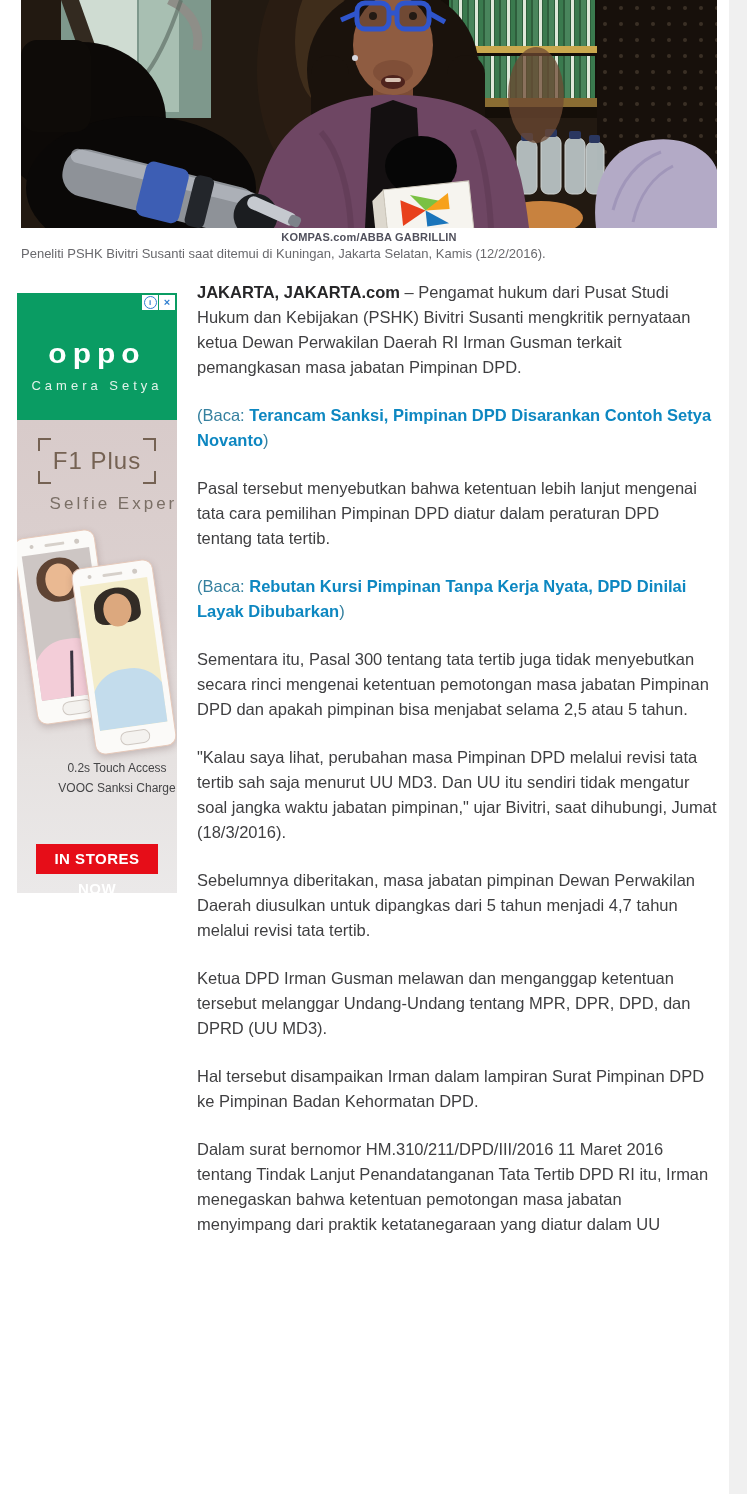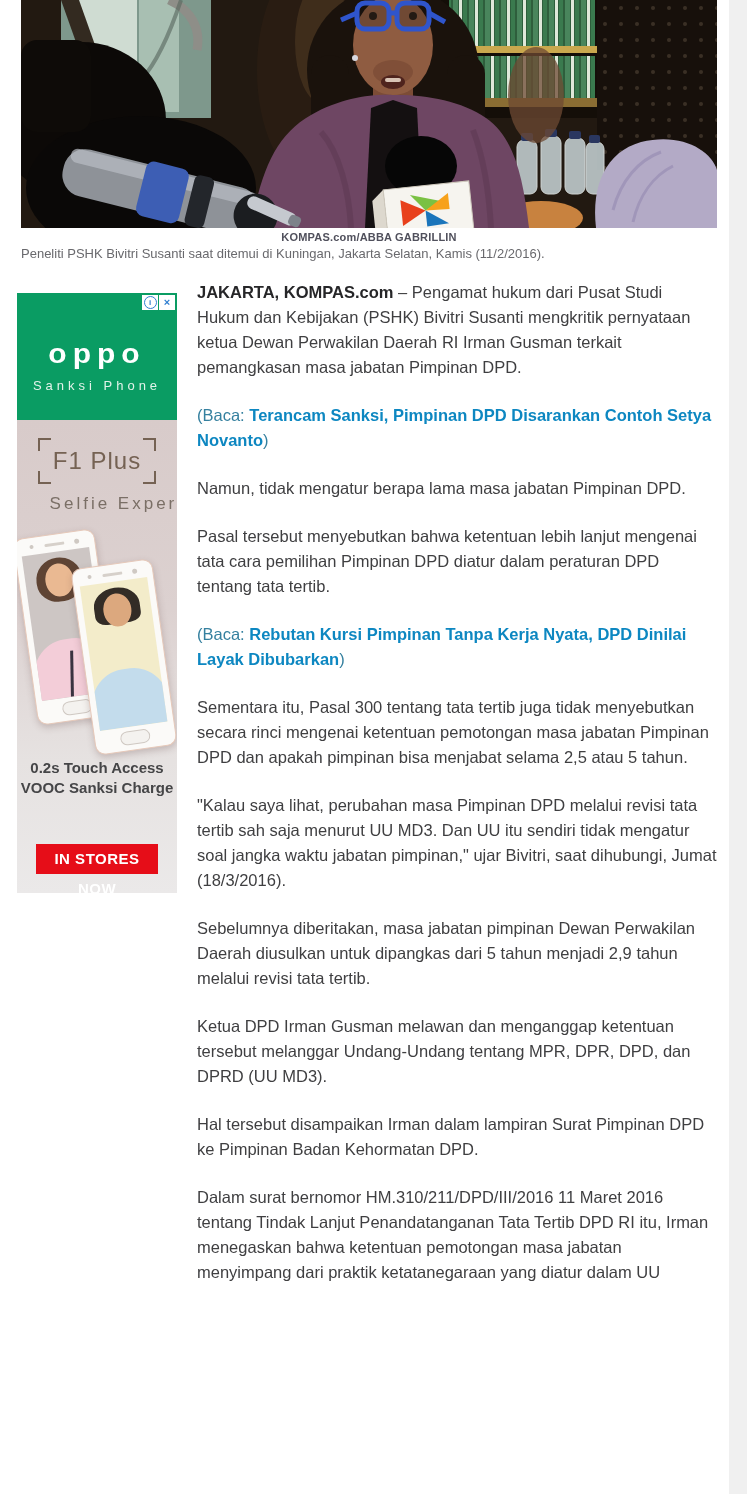--- a/index.html
+++ b/index.html
@@ -50,22 +50,22 @@
   .hair{position:absolute;top:6px;left:11px;width:46px;height:44px;border-radius:50% 50% 45% 45%;background:#5f4434;}
   .face{position:absolute;top:12px;left:20px;width:28px;height:33px;border-radius:50%;background:#eab992;}
   .shirt{position:absolute;bottom:0;left:-8px;right:-8px;height:58px;
          border-radius:45% 45% 0 0/80% 80% 0 0;background:#f3cdd8;}
   .zip{position:absolute;bottom:0;left:32px;width:3px;height:46px;background:#3a3340;transform:rotate(7deg);}
   .hair.man{background:#332c26;height:36px;border-radius:50% 50% 25% 25%;}
   .face.man{background:#dca87e;}
   .shirt.man{background:#c3dcec;}
   .home{position:absolute;bottom:5px;left:50%;transform:translateX(-50%);width:28px;height:12px;
         border:1px solid #cfc8c2;border-radius:7px;background:#f4f2ef;}
-  .specs{position:absolute;top:338px;width:100%;text-align:center;font-size:15px;font-weight:bold;
-         color:#454547;line-height:20px;}
+  .specs{position:absolute;top:338px;width:100%;text-align:center;font-size:12px;font-weight:normal;
+         color:#454547;line-height:20px;margin-left:20px;}
   .cta{position:absolute;top:424px;left:19px;width:122px;height:30px;line-height:30px;background:#e60d18;
        color:#ffffff;font-size:15px;font-weight:bold;text-align:center;letter-spacing:.5px;cursor:pointer;}
 
   
   .article{position:absolute;left:197px;top:280px;width:521px;font-size:16.5px;line-height:25px;color:#3f3f41;}
   .article p{margin:0 0 23px 0;}
   .article b{color:#262628;}
   .article p.baca{color:#35809f;}
   .article p.baca a{color:#0d87c1;font-weight:bold;text-decoration:none;}
 </style>
@@ -186,30 +186,30 @@
           <polygon points="404,211 428,196 428,212" fill="#f7a11a"></polygon>
           <polygon points="404,211 426,226 404,227" fill="#1b75bb"></polygon>
         </g>
         <text x="406" y="242" font-size="9" letter-spacing="2" fill="#3a3a3a" text-anchor="middle" font-family="Liberation Serif, serif">KOMPAS</text>
       </g>
     </g>
   </svg>
 </figure>
 
 <div class="credit">KOMPAS.com/ABBA GABRILLIN</div>
-<div class="caption">Peneliti PSHK Bivitri Susanti saat ditemui di Kuningan, Jakarta Selatan, Kamis (11/2/2016).</div>
+<div class="caption">Peneliti PSHK Bivitri Susanti saat ditemui di Kuningan, Jakarta Selatan, Kamis (12/2/2016).</div>
 
 <aside class="ad">
   <div class="ad-top">
     <div class="ad-controls">
       <span class="adchip"><i class="info-i">i</i></span>
       <span class="adchip">×</span>
     </div>
     <div class="oppo-logo">oppo</div>
-    <div class="ad-tagline">Sanksi Phone</div>
+    <div class="ad-tagline">Camera Setya</div>
   </div>
   <div class="ad-body">
     <div class="product-wrap">
       <div class="product">
         <span class="corner tl"></span>
         <span class="corner tr"></span>
         <span class="corner bl"></span>
         <span class="corner br"></span>
         <span>F1 Plus</span>
       </div>
@@ -242,24 +242,23 @@
     </div>
     <div class="specs">
       <div>0.2s Touch Access</div>
       <div>VOOC Sanksi Charge</div>
     </div>
     <div class="cta">IN STORES NOW</div>
   </div>
 </aside>
 
 <main class="article">
-    <p><b>JAKARTA, KOMPAS.com</b> – Pengamat hukum dari Pusat Studi Hukum dan Kebijakan (PSHK) Bivitri Susanti mengkritik pernyataan ketua Dewan Perwakilan Daerah RI Irman Gusman terkait pemangkasan masa jabatan Pimpinan DPD.</p>
+    <p><b>JAKARTA, JAKARTA.com</b> – Pengamat hukum dari Pusat Studi Hukum dan Kebijakan (PSHK) Bivitri Susanti mengkritik pernyataan ketua Dewan Perwakilan Daerah RI Irman Gusman terkait pemangkasan masa jabatan Pimpinan DPD.</p>
     <p class="baca">(Baca: <a href="#">Terancam Sanksi, Pimpinan DPD Disarankan Contoh Setya Novanto</a>)</p>
-    <p>Namun, tidak mengatur berapa lama masa jabatan Pimpinan DPD.</p>
     <p>Pasal tersebut menyebutkan bahwa ketentuan lebih lanjut mengenai tata cara pemilihan Pimpinan DPD diatur dalam peraturan DPD tentang tata tertib.</p>
     <p class="baca">(Baca: <a href="#">Rebutan Kursi Pimpinan Tanpa Kerja Nyata, DPD Dinilai Layak Dibubarkan</a>)</p>
     <p>Sementara itu, Pasal 300 tentang tata tertib juga tidak menyebutkan secara rinci mengenai ketentuan pemotongan masa jabatan Pimpinan DPD dan apakah pimpinan bisa menjabat selama 2,5 atau 5 tahun.</p>
     <p>"Kalau saya lihat, perubahan masa Pimpinan DPD melalui revisi tata tertib sah saja menurut UU MD3. Dan UU itu sendiri tidak mengatur soal jangka waktu jabatan pimpinan," ujar Bivitri, saat dihubungi, Jumat (18/3/2016).</p>
-    <p>Sebelumnya diberitakan, masa jabatan pimpinan Dewan Perwakilan Daerah diusulkan untuk dipangkas dari 5 tahun menjadi 2,9 tahun melalui revisi tata tertib.</p>
+    <p>Sebelumnya diberitakan, masa jabatan pimpinan Dewan Perwakilan Daerah diusulkan untuk dipangkas dari 5 tahun menjadi 4,7 tahun melalui revisi tata tertib.</p>
     <p>Ketua DPD Irman Gusman melawan dan menganggap ketentuan tersebut melanggar Undang-Undang tentang MPR, DPR, DPD, dan DPRD (UU MD3).</p>
     <p>Hal tersebut disampaikan Irman dalam lampiran Surat Pimpinan DPD ke Pimpinan Badan Kehormatan DPD.</p>
     <p>Dalam surat bernomor HM.310/211/DPD/III/2016 11 Maret 2016 tentang Tindak Lanjut Penandatanganan Tata Tertib DPD RI itu, Irman menegaskan bahwa ketentuan pemotongan masa jabatan menyimpang dari praktik ketatanegaraan yang diatur dalam UU</p>
   </main>
 
 </body></html>

